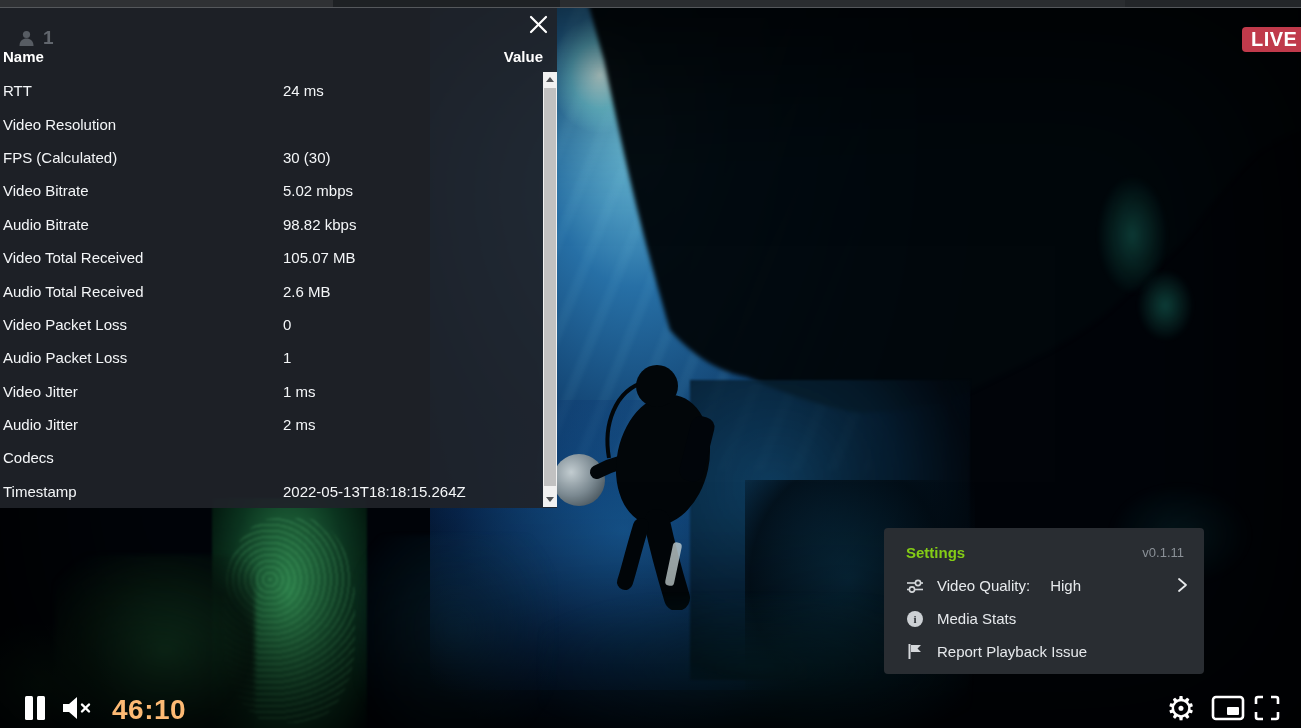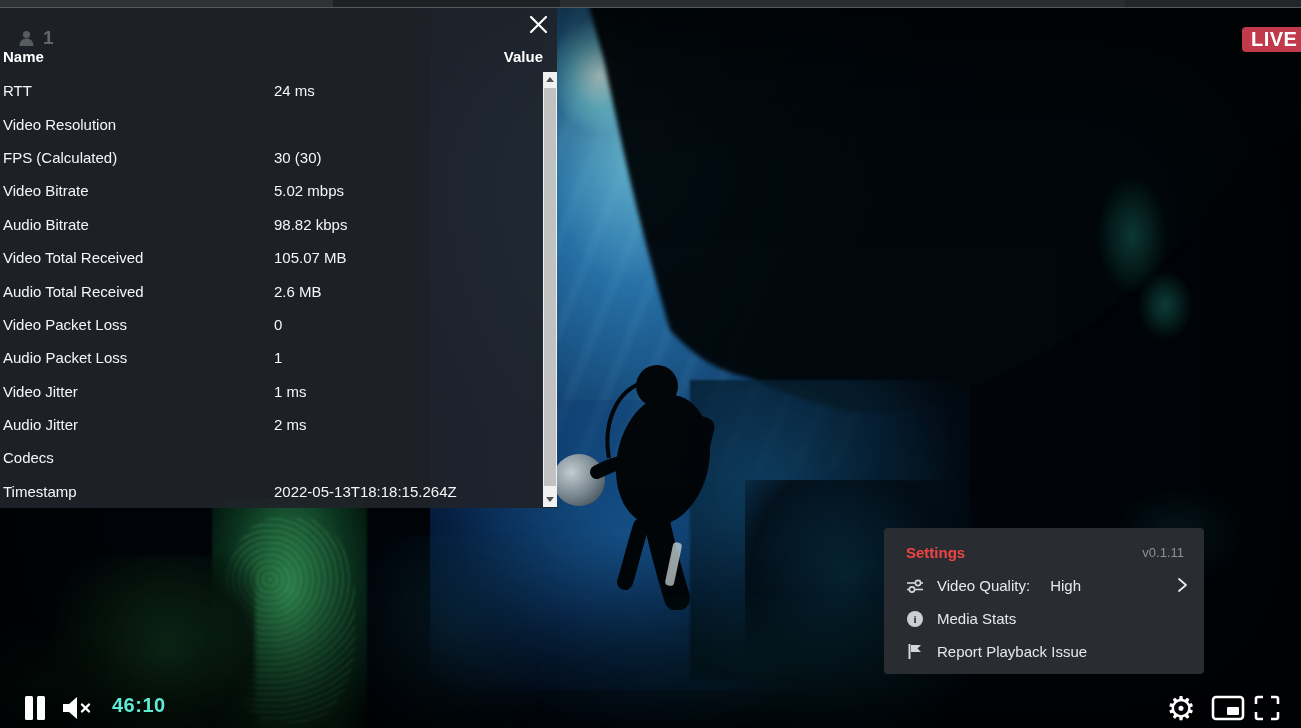--- a/index.html
+++ b/index.html
@@ -49,21 +49,21 @@
   .ts3{left:560px;width:565px;background:#2a2d30;}
   .ts4{left:1125px;width:176px;background:#232629;}
   .ts-line{position:absolute;top:7px;left:0;width:1301px;height:1px;background:#55585c;}
 
   
   .stats-panel{left:0;top:0;width:557px;height:508px;background:var(--panel-bg);z-index:20;}
   .viewer{left:17px;top:27px;display:flex;align-items:center;gap:7px;opacity:.55;color:#9aa0a8;
           font-size:19px;font-weight:700;z-index:22;}
   .close-btn{left:521px;top:7px;width:34px;height:34px;display:flex;align-items:center;justify-content:center;
              background:none;border:none;cursor:pointer;padding:0;z-index:23;}
-  .thead,.stat-row{display:grid;grid-template-columns:274px 1fr;align-items:center;color:#f4f6f8;font-size:15px;}
+  .thead,.stat-row{display:grid;grid-template-columns:274px 1fr;align-items:center;color:#f4f6f8;font-size:15px;gap:9px;}
   .thead{left:0;top:44px;width:543px;height:24px;font-weight:700;color:#fff;}
   .thead .c1{padding-left:3px;} .thead .c2{padding-left:7px;text-align:right;}
   .tbody{left:0;top:74px;width:639px;height:434px;display:flex;flex-direction:column;}
   .stat-row{flex:1;}
   .stat-row .c1{padding-left:3px;} .stat-row .c2{padding-left:0;}
 
   
   .sbar{right:0;top:72px;width:14px;height:435px;background:#f1f1f1;z-index:22;}
   .sb-btn{position:absolute;left:0;width:14px;height:15px;background:#f1f1f1;display:flex;align-items:center;justify-content:center;cursor:pointer;}
   .sb-up{top:0;} .sb-down{bottom:0;}
@@ -72,35 +72,35 @@
   .sb-thumb{position:absolute;left:1px;top:16px;width:12px;height:398px;background:#c1c1c1;cursor:pointer;}
 
   
   .live-badge{left:1242px;top:27px;height:25px;padding:0 9px;background:var(--live-red);color:#fff;
     font-weight:700;font-size:20px;letter-spacing:.5px;border-radius:4px;display:flex;align-items:center;z-index:15;}
 
   
   .settings-menu{left:884px;top:528px;width:320px;height:146px;background:var(--menu-bg);border-radius:4px;
     z-index:30;box-sizing:border-box;padding:13px 20px 10px 22px;color:#e6e9ec;}
   .sm-head{display:flex;justify-content:space-between;align-items:center;height:22px;margin-bottom:6px;}
-  .sm-title{font-weight:700;font-size:15px;color:#ef4444;}
+  .sm-title{font-weight:700;font-size:15px;color:#84cc16;}
   .sm-version{font-size:13px;color:#8a9097;}
   .sm-item{position:relative;height:33px;display:flex;align-items:center;gap:13px;font-size:15px;cursor:pointer;}
   .sm-icon{width:18px;display:flex;justify-content:center;align-items:center;flex:0 0 18px;}
   .sm-value{margin-left:7px;}
   .sm-chevron{position:absolute;right:-5px;top:8px;}
   .info-circle{width:16px;height:16px;border-radius:50%;background:#ccd0d4;color:#2a2e33;font-size:11px;
     font-weight:700;display:flex;align-items:center;justify-content:center;font-family:"Liberation Serif",serif;}
 
   
   .controls{z-index:35;}
   .ctl{position:absolute;background:none;border:none;padding:0;cursor:pointer;display:flex;align-items:center;justify-content:center;}
   .btn-pause{left:20px;top:692px;width:30px;height:32px;}
   .btn-mute{left:58px;top:694px;width:38px;height:28px;}
-  .time{position:absolute;left:112px;top:694px;font-size:20px;font-weight:700;color:#5eead4;letter-spacing:.5px;z-index:35;}
+  .time{position:absolute;left:112px;top:694px;font-size:28px;font-weight:700;color:#fdba74;letter-spacing:.5px;z-index:35;}
   .btn-gear{left:1162px;top:688px;width:38px;height:40px;color:#fff;font-size:33px;line-height:1;font-family:"DejaVu Sans",sans-serif;}
   .btn-pip{left:1208px;top:692px;width:40px;height:32px;}
   .btn-fs{left:1250px;top:691px;width:34px;height:34px;}
 </style>
 </head>
 <body>
 
 <div class="stage">
 
   <div class="video-bg">

